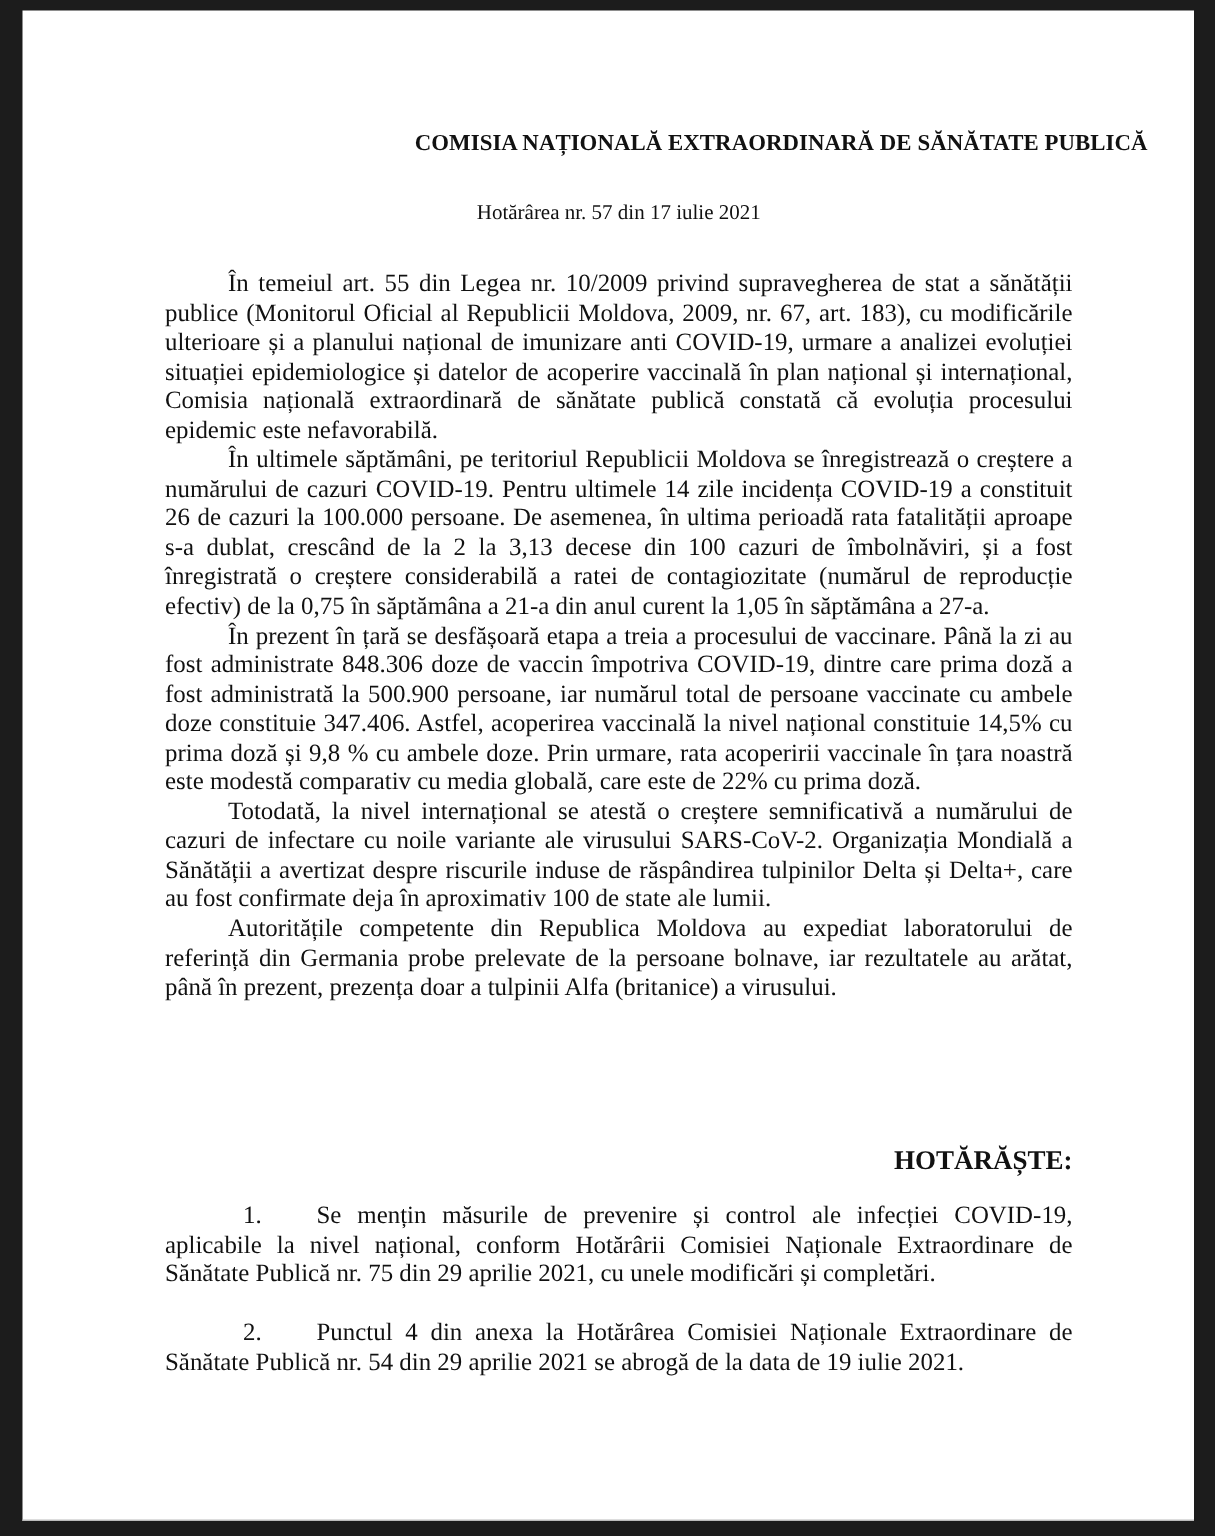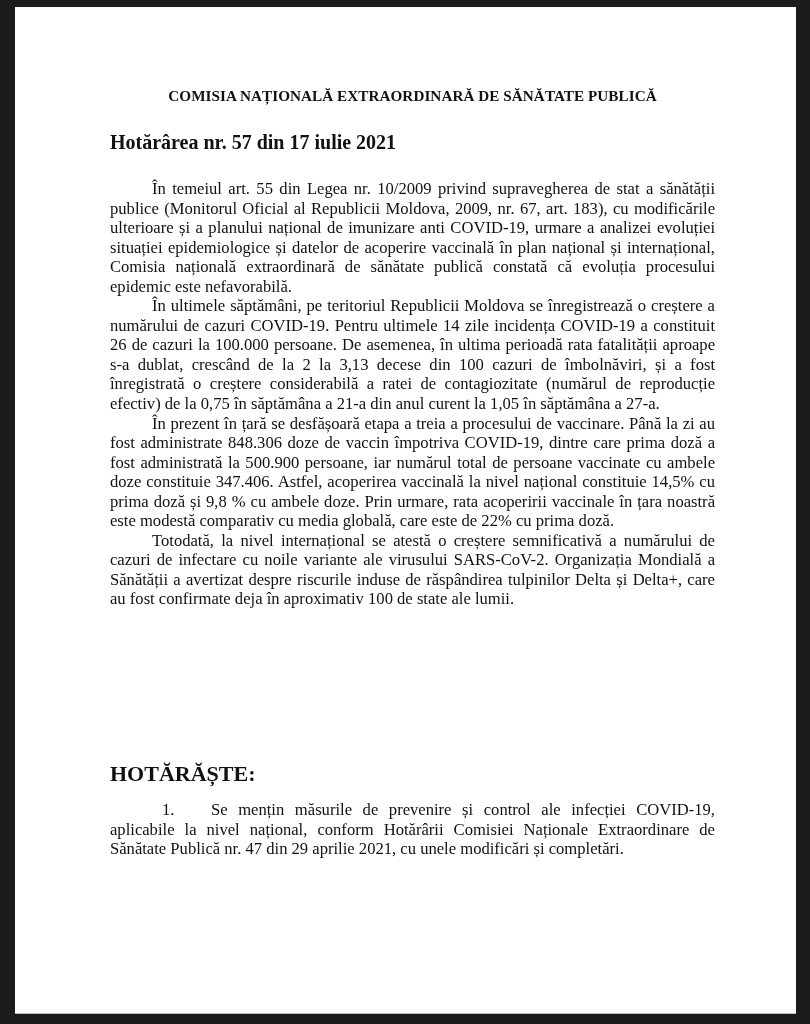--- a/index.html
+++ b/index.html
@@ -31,52 +31,53 @@
     font-family: "Liberation Serif", "DejaVu Serif", serif;
     color: #111111;
     font-size: 16.6px;
     line-height: 19.55px;
   }
   .title {
     position: absolute;
     top: 79px;
     left: -50px;
     width: 705px;
-    text-align: center;
+    text-align: right;
     font-weight: bold;
     font-size: 15.2px;
     letter-spacing: 0.05px;
   }
   .subtitle {
     position: absolute;
     top: 126px;
     left: 0;
     width: 605px;
-    font-weight: bold;
-    font-size: 20px;
+    text-align: center;
+    font-weight: normal;
+    font-size: 14px;
   }
   .body {
     position: absolute;
     top: 172px;
     left: 0;
     width: 605px;
   }
   .para {
     margin: 0;
     text-indent: 42px;
     text-align: justify;
   }
   .decide {
     position: absolute;
     top: 757px;
     left: 0;
     width: 605px;
-    text-align: left;
+    text-align: right;
     font-weight: bold;
-    font-size: 22px;
+    font-size: 18px;
   }
   .articles {
     position: absolute;
     top: 793px;
     left: 0;
     width: 605px;
   }
   .article {
     margin: 0 0 19.5px 0;
     text-align: justify;
@@ -93,21 +94,23 @@
 <div class="page">
   <div class="content">
     <div class="title">COMISIA NAȚIONALĂ EXTRAORDINARĂ DE SĂNĂTATE PUBLICĂ</div>
     <div class="subtitle">Hotărârea nr. 57 din 17 iulie 2021</div>
 
     <div class="body">
       <p class="para">În temeiul art. 55 din Legea nr. 10/2009 privind supravegherea de stat a sănătății publice (Monitorul Oficial al Republicii Moldova, 2009, nr. 67, art. 183), cu modificările ulterioare și a planului național de imunizare anti COVID-19, urmare a analizei evoluției situației epidemiologice și datelor de acoperire vaccinală în plan național și internațional, Comisia națională extraordinară de sănătate publică constată că evoluția procesului epidemic este nefavorabilă.</p>
       <p class="para">În ultimele săptămâni, pe teritoriul Republicii Moldova se înregistrează o creștere a numărului de cazuri COVID-19. Pentru ultimele 14 zile incidența COVID-19 a constituit 26 de cazuri la 100.000 persoane. De asemenea, în ultima perioadă rata fatalității aproape s-a dublat, crescând de la 2 la 3,13 decese din 100 cazuri de îmbolnăviri, și a fost înregistrată o creștere considerabilă a ratei de contagiozitate (numărul de reproducție efectiv) de la 0,75 în săptămâna a 21-a din anul curent la 1,05 în săptămâna a 27-a.</p>
       <p class="para">În prezent în țară se desfășoară etapa a treia a procesului de vaccinare. Până la zi au fost administrate 848.306 doze de vaccin împotriva COVID-19, dintre care prima doză  a fost administrată la 500.900 persoane, iar numărul total de persoane vaccinate cu ambele doze constituie 347.406. Astfel, acoperirea vaccinală la nivel național constituie 14,5% cu prima doză și 9,8 % cu ambele doze. Prin urmare, rata acoperirii vaccinale în țara noastră este modestă comparativ cu media globală, care este de 22% cu prima doză.</p>
       <p class="para">Totodată, la nivel internațional se atestă o creștere semnificativă a numărului de cazuri de infectare cu noile variante ale virusului SARS-CoV-2. Organizația Mondială a Sănătății a avertizat despre riscurile induse de răspândirea tulpinilor Delta și Delta+, care au fost confirmate deja în aproximativ 100 de state ale lumii.</p>
+      <p class="para">Autoritățile competente din Republica Moldova au expediat laboratorului de referință din Germania probe prelevate de la persoane bolnave, iar rezultatele au arătat, până în prezent, prezența doar a tulpinii Alfa (britanice) a virusului.</p>
     </div>
 
     <div class="decide">HOTĂRĂȘTE:</div>
 
     <div class="articles">
-      <p class="article"><span class="art-num">1.</span><span>Se mențin măsurile de prevenire și control ale infecției COVID-19, aplicabile la nivel național, conform Hotărârii Comisiei Naționale Extraordinare de Sănătate Publică nr. 47 din 29 aprilie 2021, cu unele modificări și completări.</span></p>
+      <p class="article"><span class="art-num">1.</span><span>Se mențin măsurile de prevenire și control ale infecției COVID-19, aplicabile la nivel național, conform Hotărârii Comisiei Naționale Extraordinare de Sănătate Publică nr. 75 din 29 aprilie 2021, cu unele modificări și completări.</span></p>
+      <p class="article"><span class="art-num">2.</span><span>Punctul 4 din anexa la Hotărârea Comisiei Naționale Extraordinare de Sănătate Publică nr. 54 din 29 aprilie 2021 se abrogă de la data de 19 iulie 2021.</span></p>
     </div>
   </div>
 </div>
 
 </body></html>

